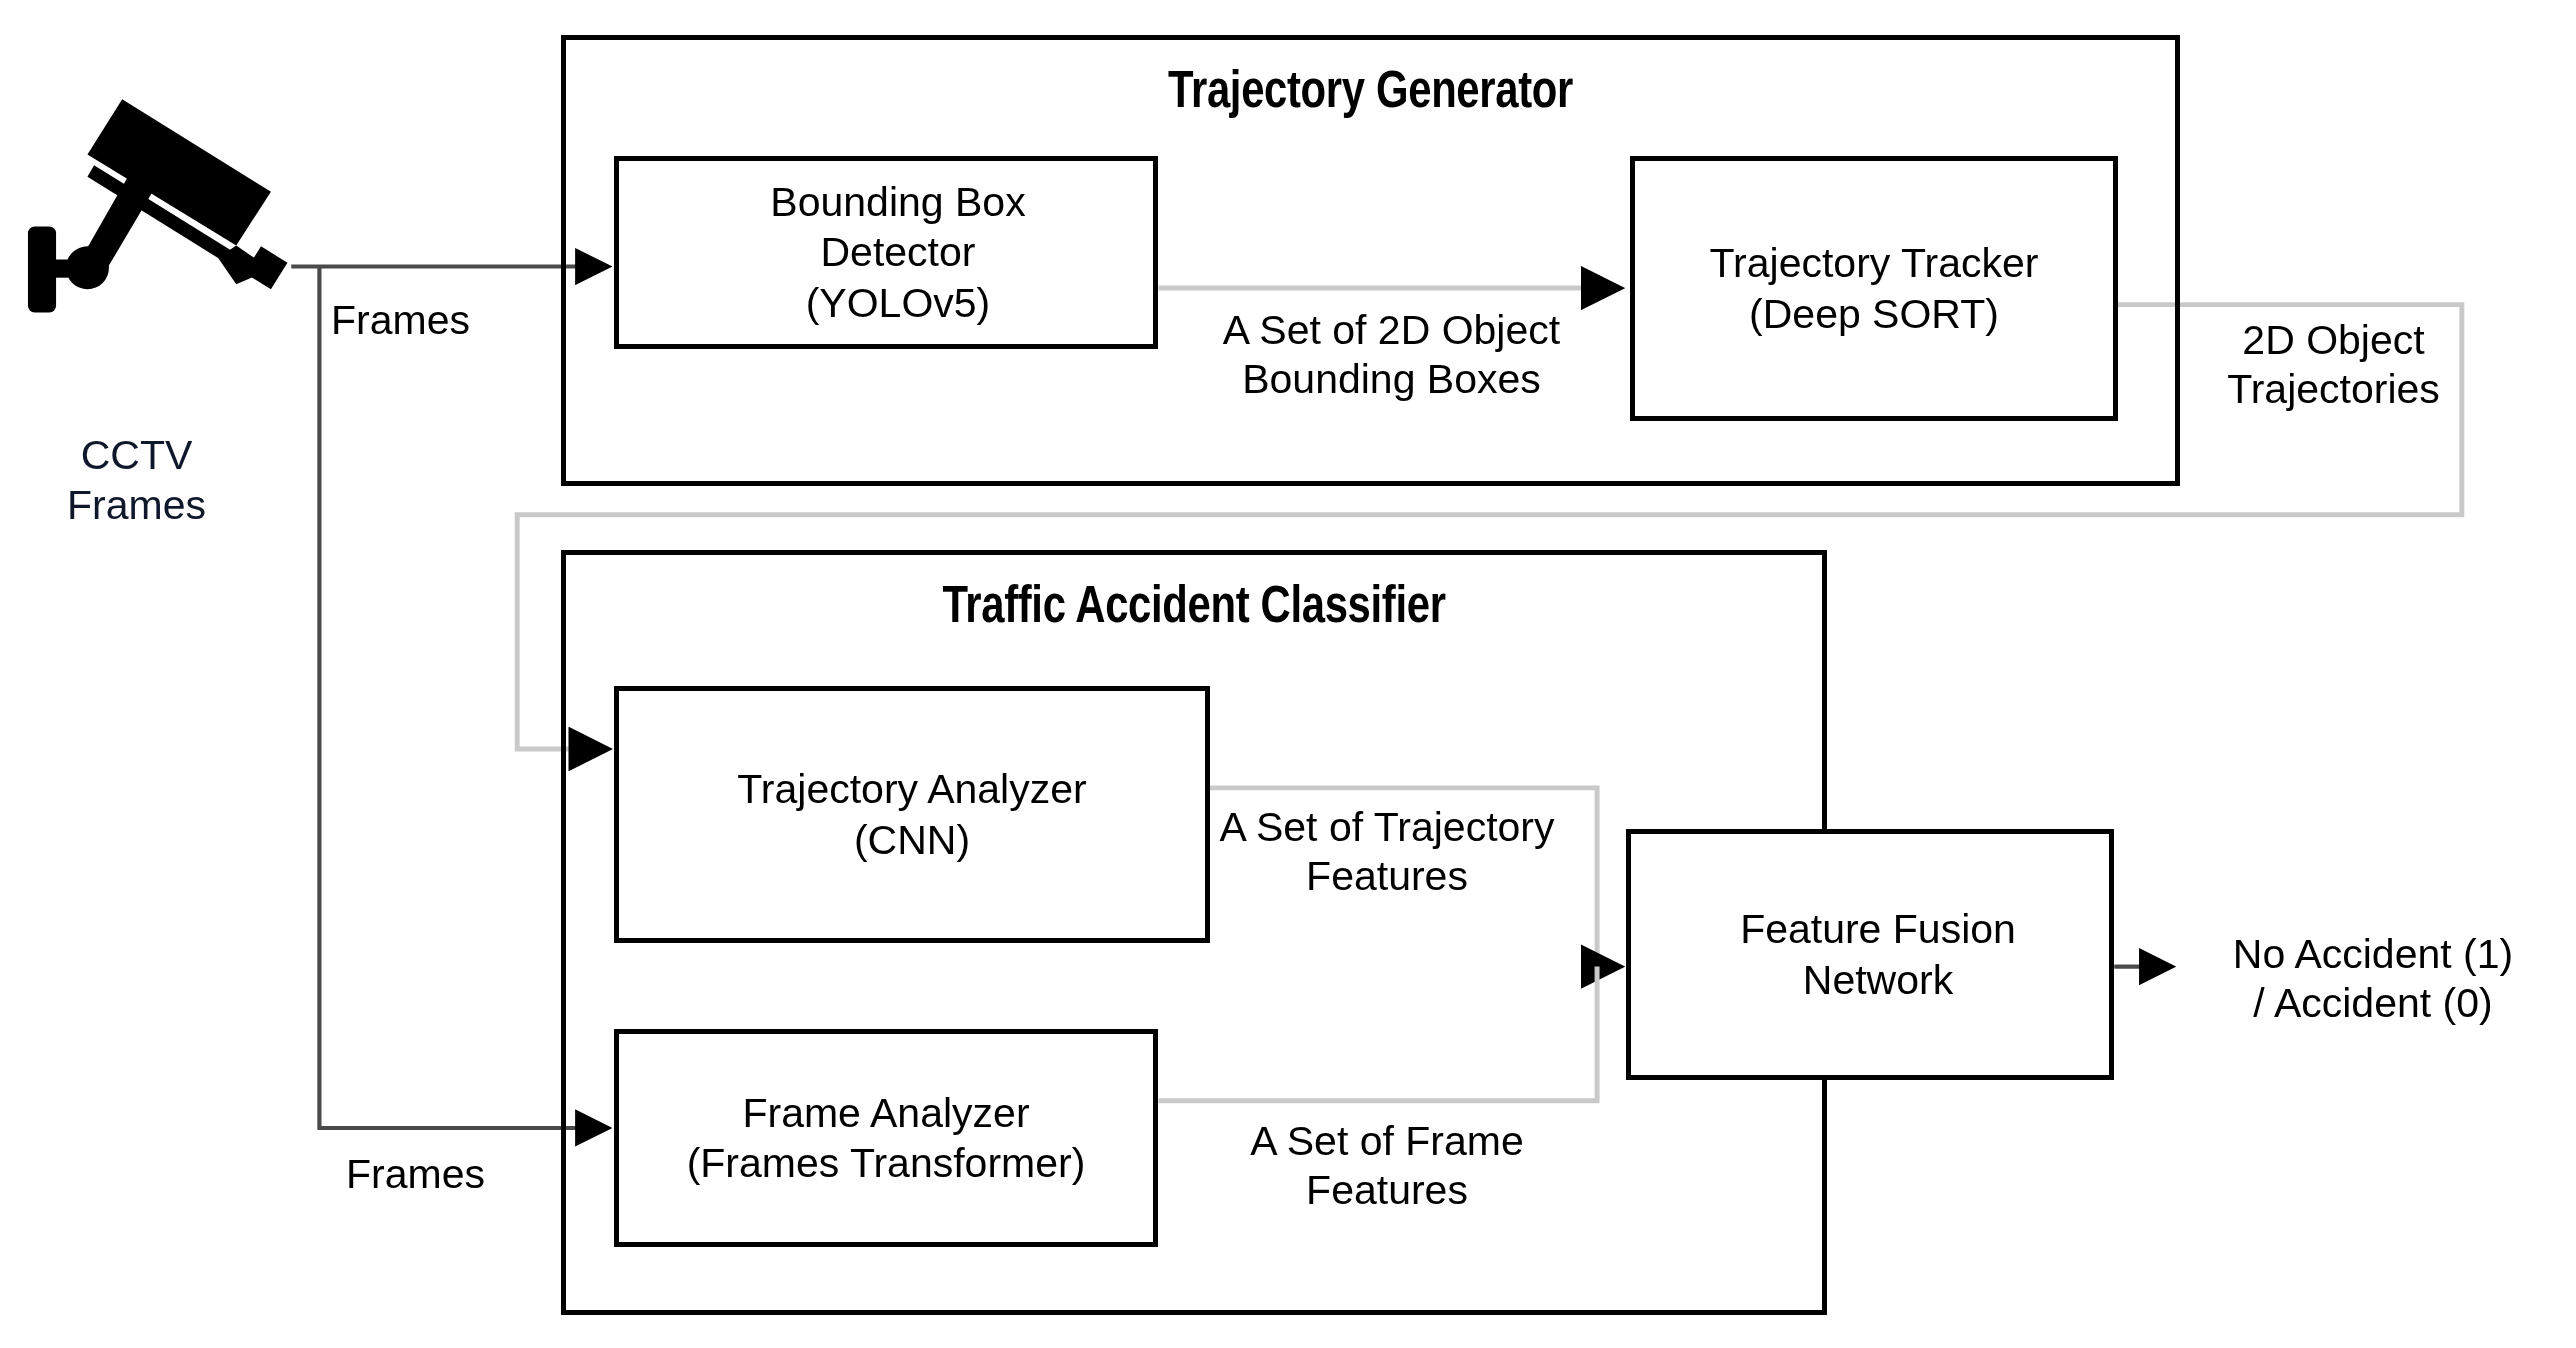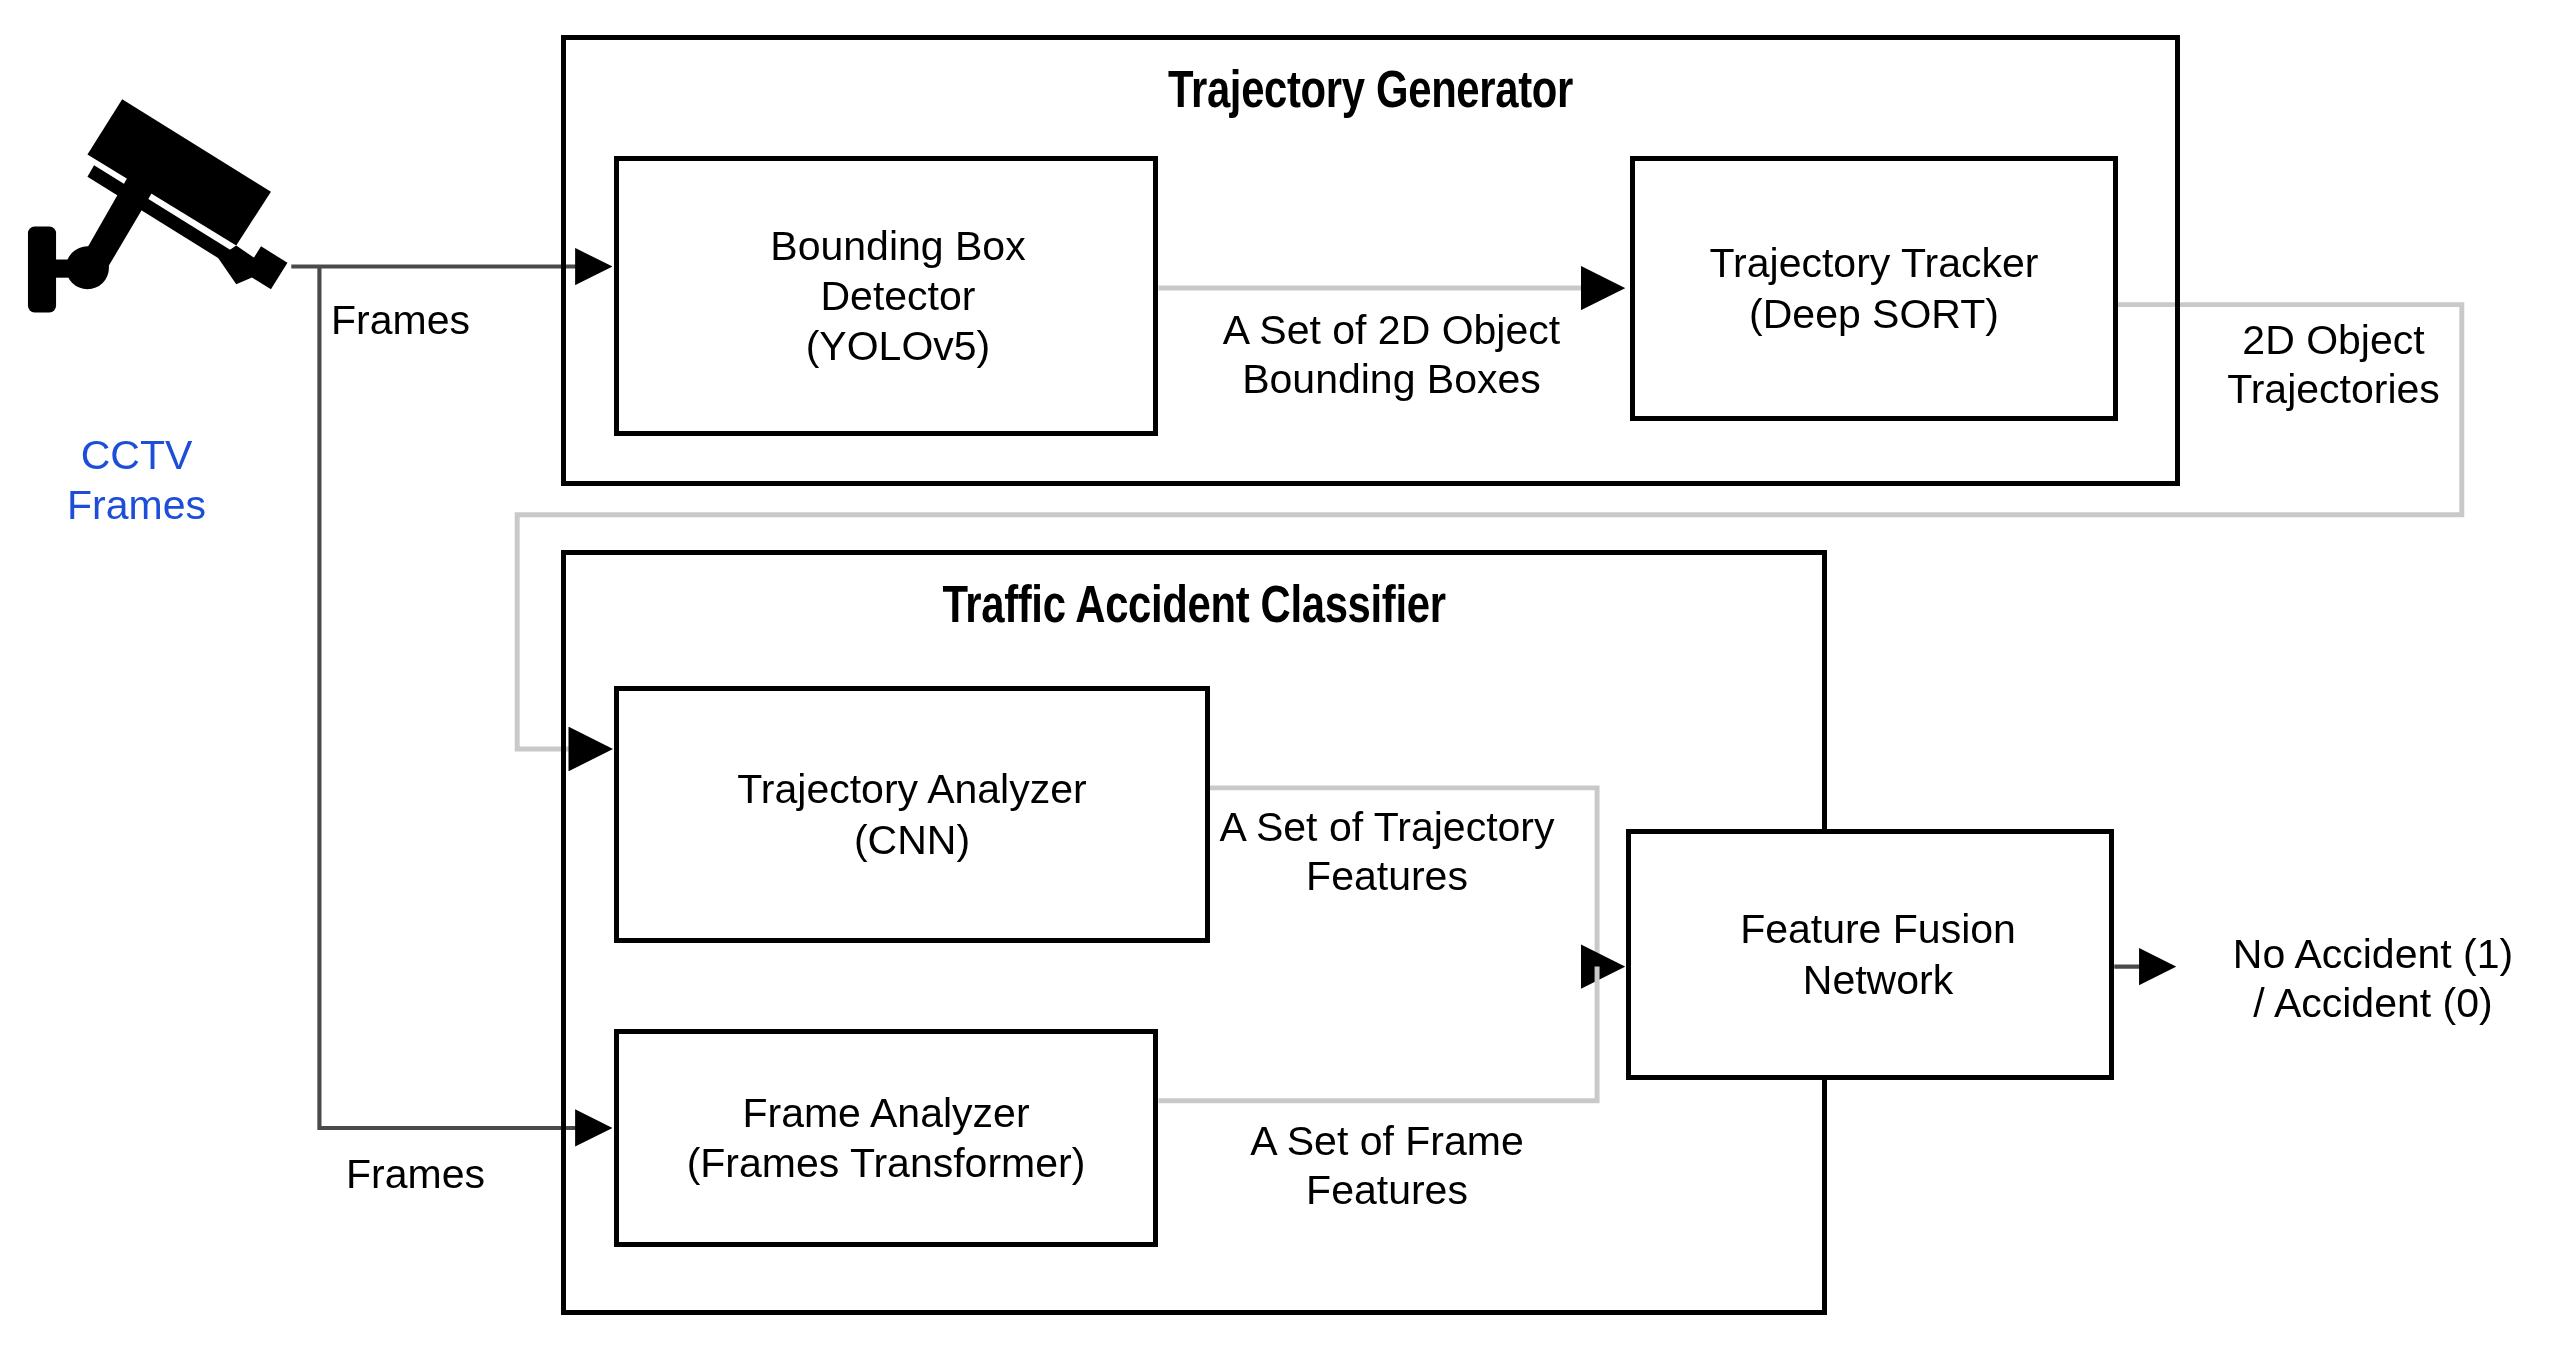--- a/index.html
+++ b/index.html
@@ -65,21 +65,21 @@
   }
   .cam {
     position: absolute;
     z-index: 5;
   }
   .cam-caption {
     position: absolute;
     text-align: center;
     font-size: 41px;
     line-height: 1.22;
-    color: #1d4ed8;
+    color: #0f172a;
     white-space: nowrap;
     z-index: 5;
   }
 </style>
 </head>
 <body>
 
 <div id="stage">
 
   <svg class="layer" viewBox="0 0 3113 1630">
@@ -139,21 +139,21 @@
 
   <div class="cam-caption" style="left:0px; top:430px; width:273px;">
     <div>CCTV</div>
     <div>Frames</div>
   </div>
 
   <div class="panel" style="left:561px; top:35px; width:1619px; height:451px;">
     <div class="panel-title" style="top:20px;">Trajectory Generator</div>
   </div>
 
-  <div class="node" style="left:614px; top:156px; width:544px; height:280px;padding-left:24px;">
+  <div class="node" style="left:614px; top:156px; width:544px; height:193px;padding-left:24px;">
     <span class="line">Bounding Box</span>
     <span class="line">Detector</span>
     <span class="line">(YOLOv5)</span>
   </div>
 
   <div class="node" style="left:1630px; top:156px; width:488px; height:265px;">
     <span class="line">Trajectory Tracker</span>
     <span class="line">(Deep SORT)</span>
   </div>
 

